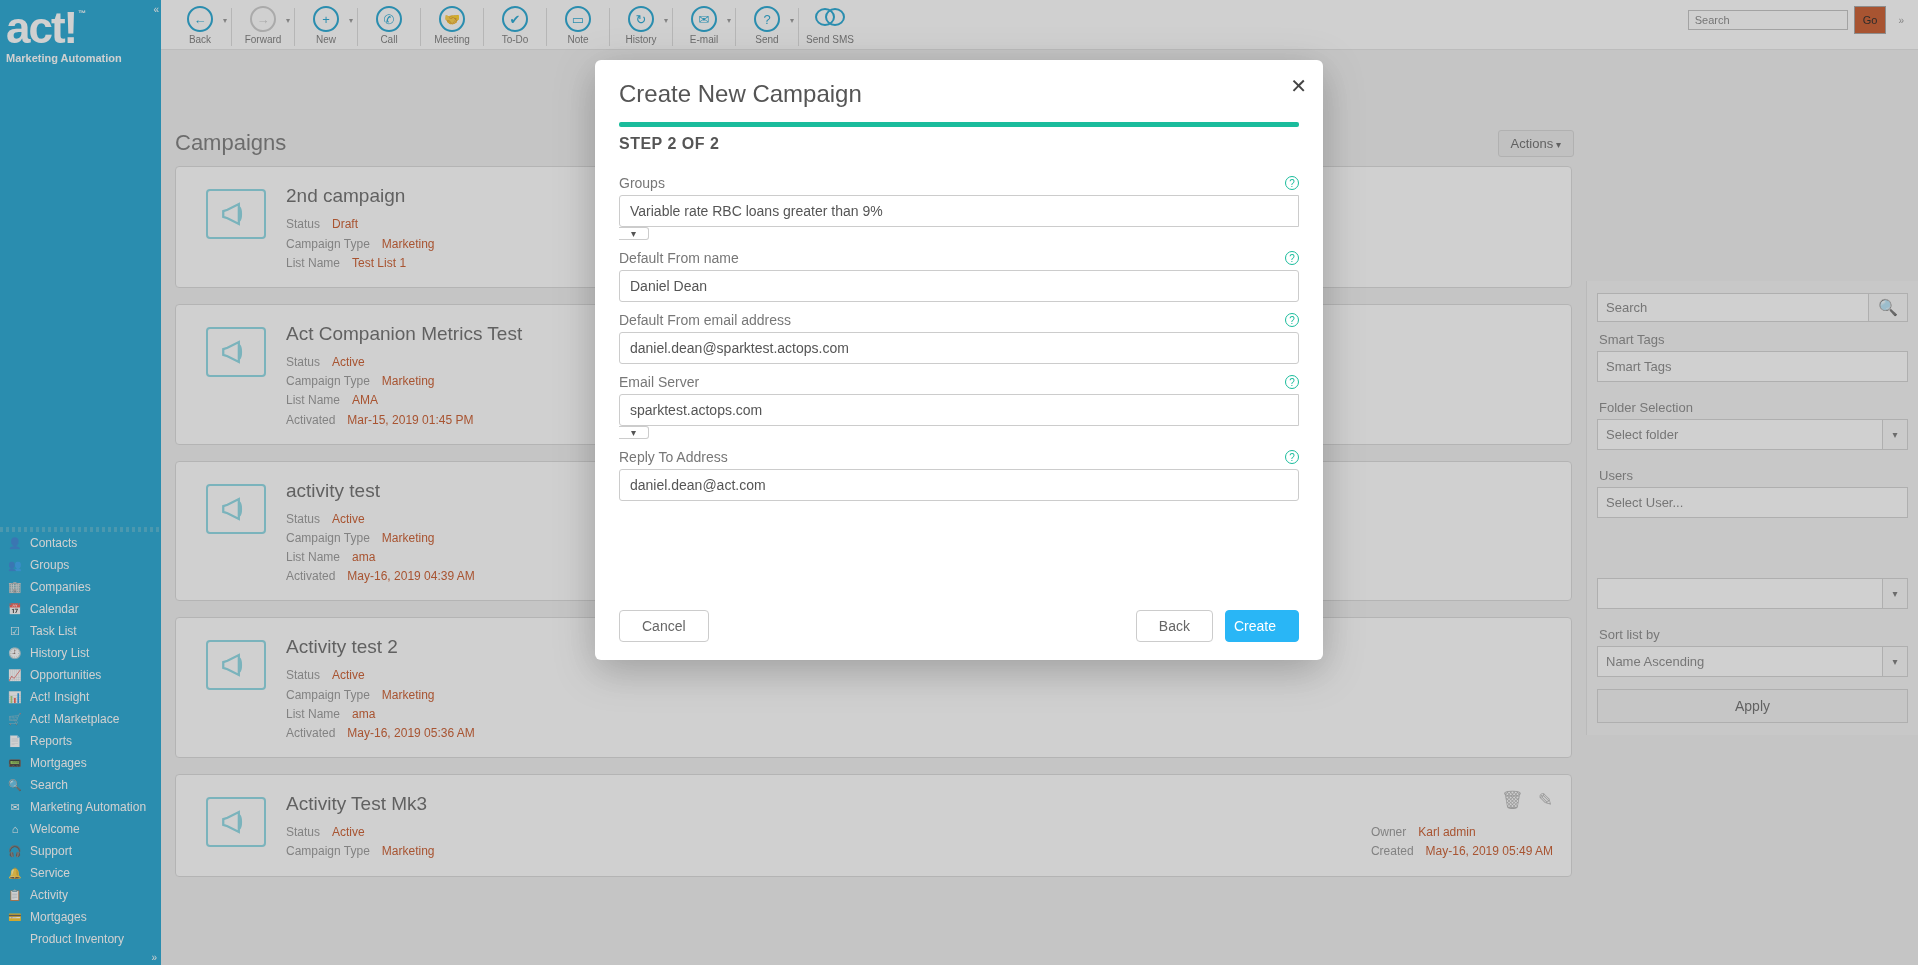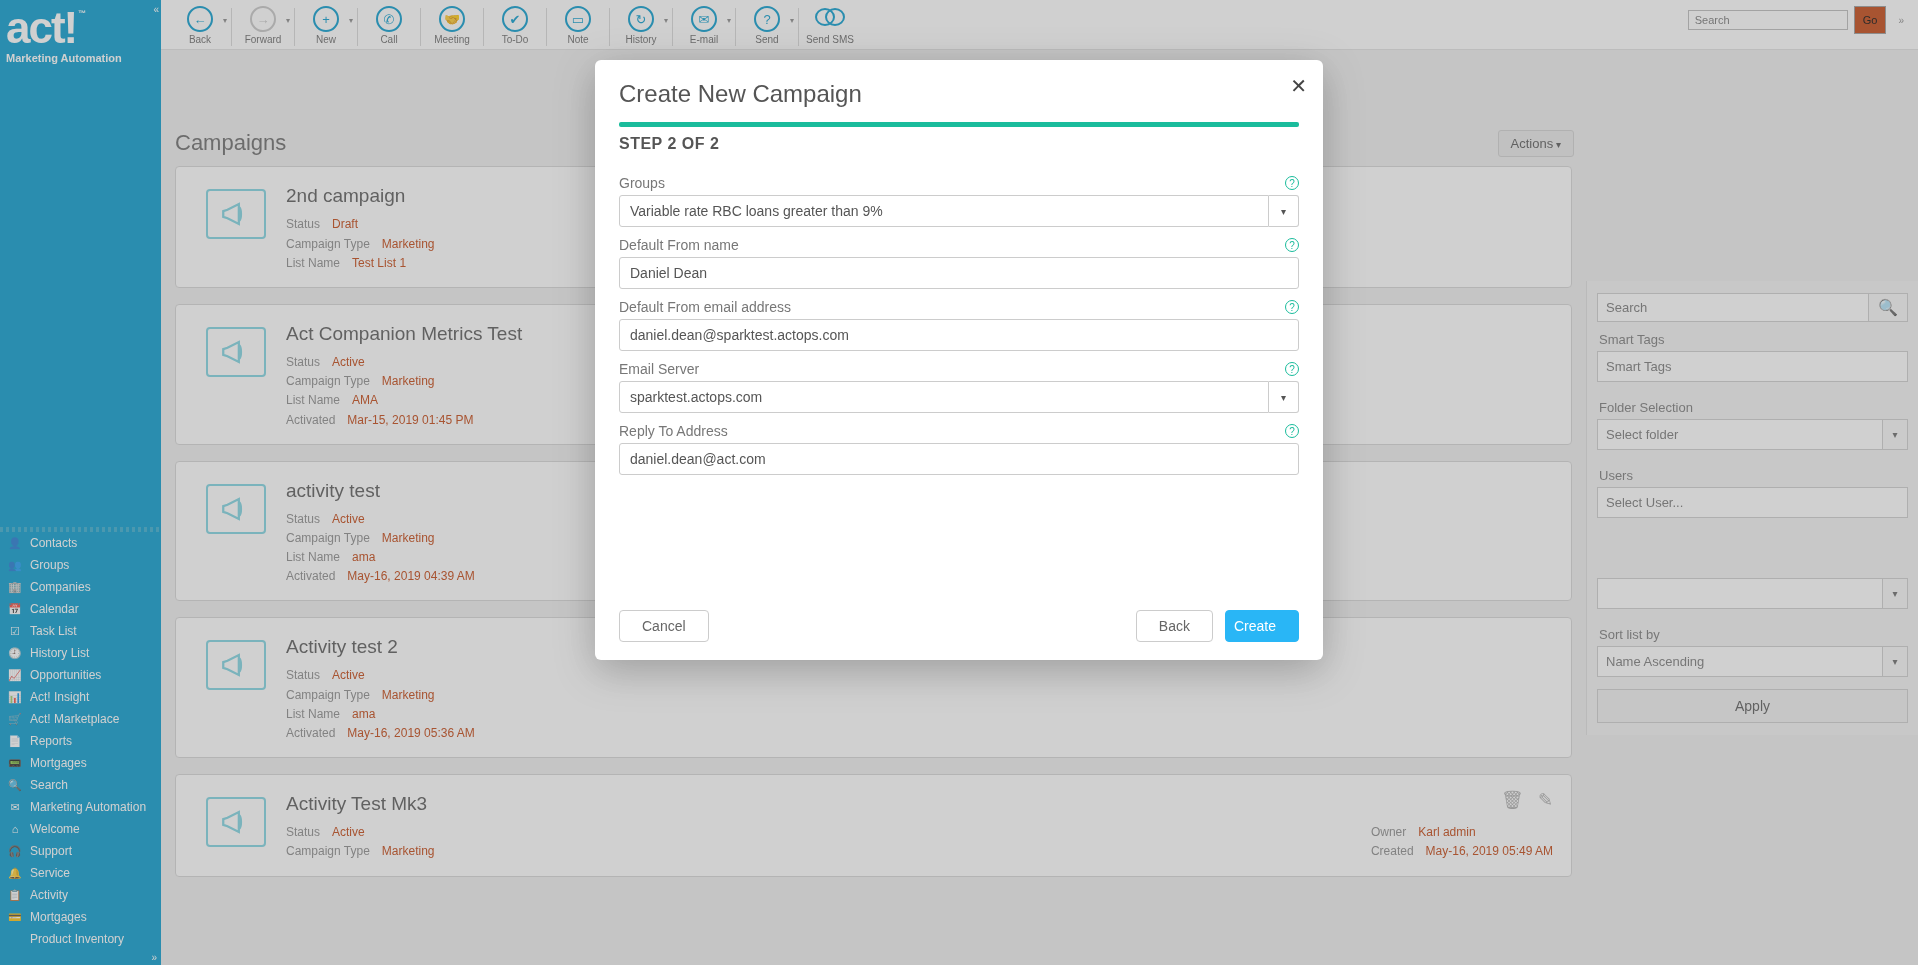--- a/index.html
+++ b/index.html
@@ -76,21 +76,21 @@
 
 .modal-backdrop { position:fixed; inset:0; background:rgba(120,120,120,0.35); display:flex; align-items:flex-start; justify-content:center; padding-top:60px; z-index:100;}
 .modal { width:728px; background:#fff; border-radius:6px; box-shadow:0 10px 40px rgba(0,0,0,0.25); padding: 20px 24px 18px 24px; position:relative; display:flex; flex-direction:column; min-height:600px;}
 .modal-close { position:absolute; right:16px; top:14px; font-size:20px; color:#444; cursor:pointer; background:none; border:none;}
 .modal-title { font-size:24px; color:#555; font-weight:500; margin-bottom:14px;}
 .progress { height:5px; background:#1abc9c; border-radius:2px; margin-bottom:8px;}
 .step-lbl { font-size:16px; font-weight:700; color:#555; letter-spacing:0.5px; margin-bottom:12px;}
 .fld-lbl { display:flex; justify-content:space-between; align-items:center; font-size:14px; color:#777; margin:10px 0 4px 0;}
 .help-dot { width:14px; height:14px; border:1px solid #1abc9c; color:#1abc9c; border-radius:50%; font-size:10px; display:flex; align-items:center; justify-content:center; cursor:pointer;}
 .m-input { width:100%; border:1px solid #ccc; border-radius:3px; padding:7px 10px; font-size:14px; color:#555;}
-.m-select-wrap { display:flex;}
+.m-select-wrap { display:flex;flex-direction:column;}
 .m-select-wrap .m-input { flex:1; border-top-right-radius:0; border-bottom-right-radius:0;}
 .m-select-wrap .m-dd { width:30px; border:1px solid #ccc; border-left:none; border-top-right-radius:3px; border-bottom-right-radius:3px; display:flex; align-items:center; justify-content:center; font-size:10px; color:#555; cursor:pointer; background:#fff;}
 .modal-footer { margin-top:auto; display:flex; padding-top:20px;}
 .btn { padding:7px 22px; border-radius:4px; font-size:14px; cursor:pointer;}
 .btn-ghost { background:#fff; border:1px solid #ccc; color:#666;text-align:right;}
 .btn-primary { background:#29b6f6; border:1px solid #29b6f6; color:#fff;padding-left:8px;}
 .footer-spacer { flex:1;}
 .footer-right { display:flex; gap:12px;}
 
 .dim-under-modal { filter: none; }

